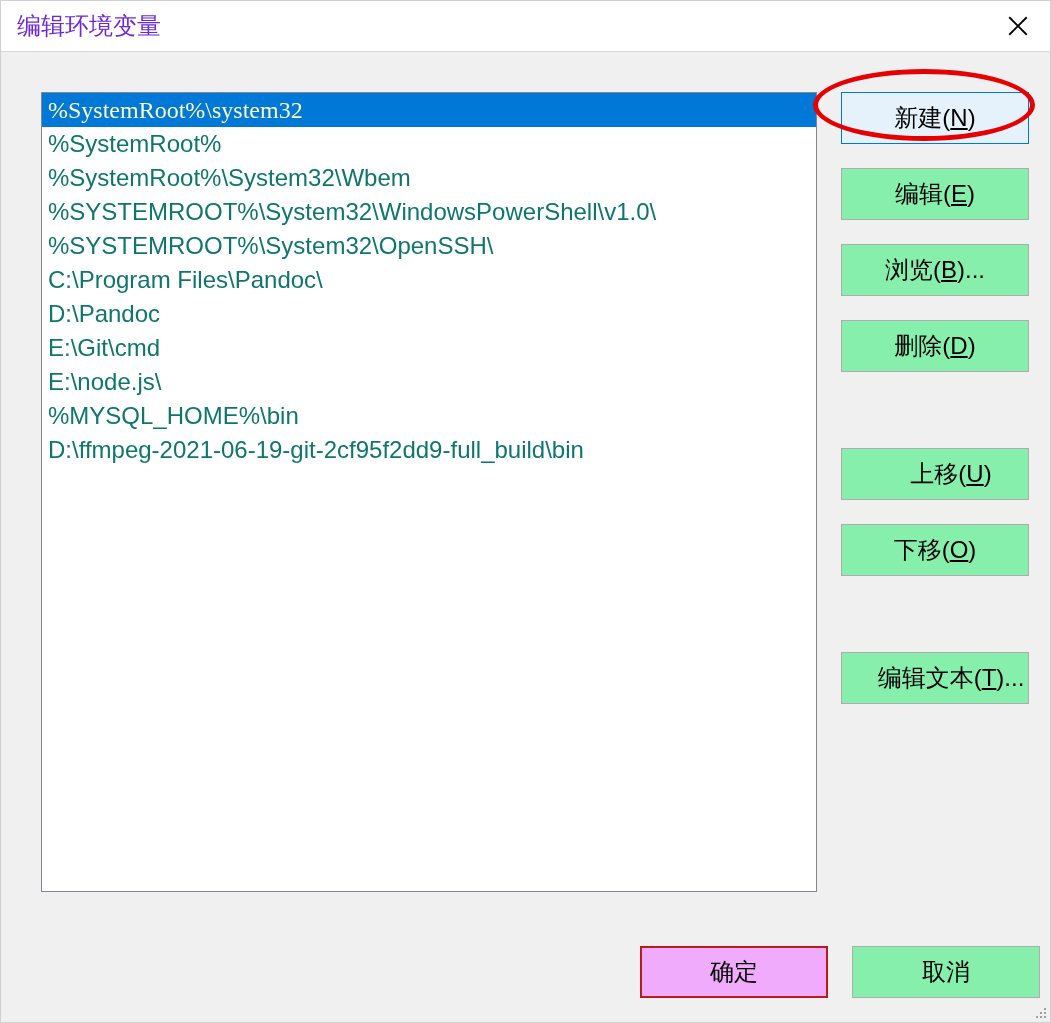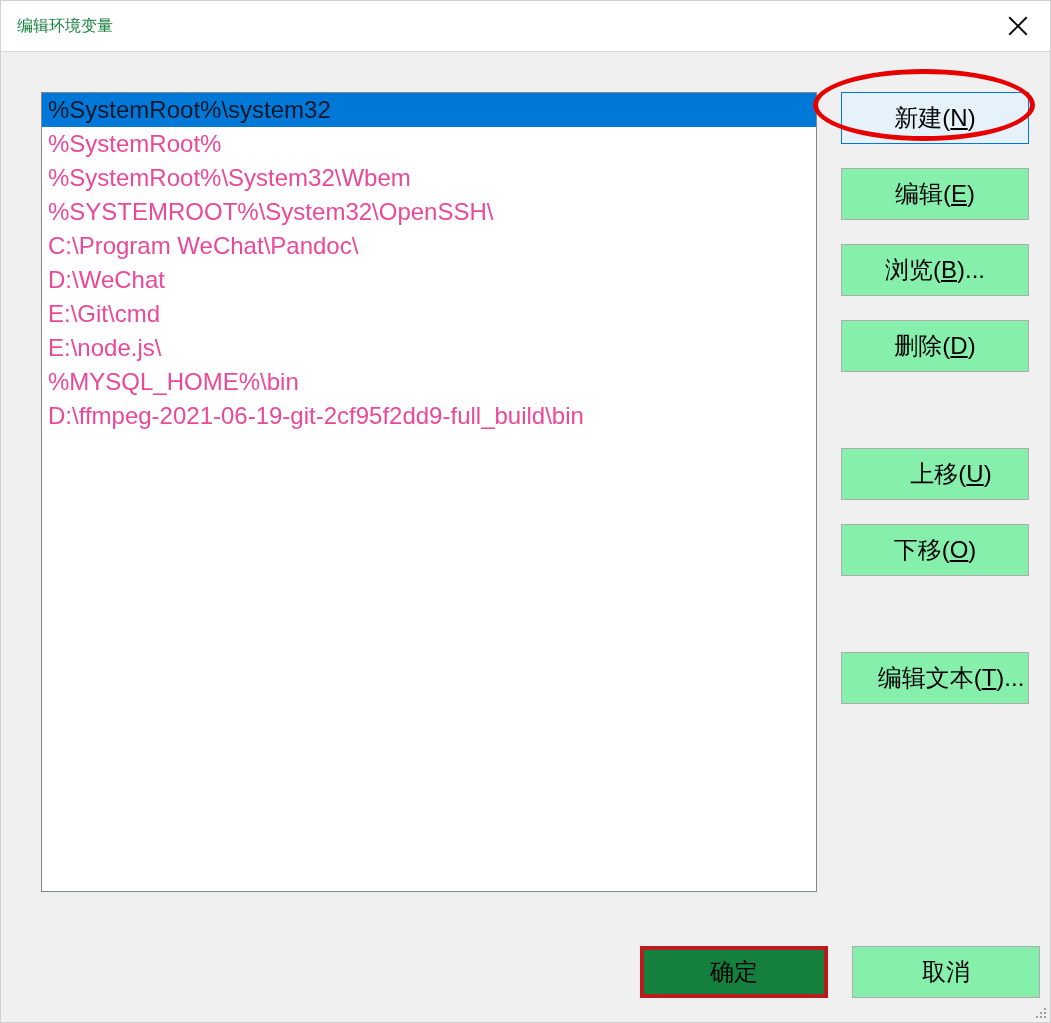--- a/index.html
+++ b/index.html
@@ -23,22 +23,22 @@
     }
     .titlebar {
       height: 50px;
       display: flex;
       align-items: center;
       justify-content: space-between;
       padding: 0 12px 0 16px;
       background: #ffffff;
     }
     .titlebar-text {
-      font-size: 16px;
-      color: #15803d;
+      font-size: 24px;
+      color: #6d28d9;
     }
     .close-btn {
       width: 40px;
       height: 40px;
       display: flex;
       align-items: center;
       justify-content: center;
       cursor: pointer;
     }
     .close-btn svg {
@@ -63,28 +63,29 @@
       width: 776px;
       height: 800px;
       background: #ffffff;
       border: 1px solid #828790;
       overflow-y: auto;
     }
     .list-item {
       font-size: 24px;
       line-height: 34px;
       padding: 0 6px;
-      color: #ec4899;
+      color: #0f766e;
       white-space: nowrap;
       overflow: hidden;
       cursor: default;
     }
     .list-item.selected {
       background: #0078d7;
-      color: #0f172a;
+      color: #fef9c3;
+      font-family: Liberation Serif, serif;
     }
     .right-buttons {
       display: flex;
       flex-direction: column;
       gap: 0;
       width: 188px;
       position: relative;
     }
     .btn {
       height: 52px;
@@ -115,22 +116,22 @@
       right: 10px;
       bottom: 24px;
       display: flex;
       gap: 24px;
     }
     .bottom-buttons .btn {
       width: 188px;
       margin-bottom: 0;
     }
     .btn.primary {
-      background: #15803d;
-      border: 4px solid #b91c1c;
+      background: #f0abfc;
+      border: 2px solid #b91c1c;
     }
     .highlight-ellipse {
       position: absolute;
       border: 5px solid #e60000;
       border-radius: 50%;
       pointer-events: none;
     }
     .resize-grip {
       position: absolute;
       right: 2px;
@@ -153,23 +154,24 @@
     </div>
   </div>
 
   <div class="content-area">
     <div class="main-row">
 
       <div class="listbox" id="listbox">
           <div class="list-item selected">%SystemRoot%\system32</div>
           <div class="list-item">%SystemRoot%</div>
           <div class="list-item">%SystemRoot%\System32\Wbem</div>
+          <div class="list-item">%SYSTEMROOT%\System32\WindowsPowerShell\v1.0\</div>
           <div class="list-item">%SYSTEMROOT%\System32\OpenSSH\</div>
-          <div class="list-item">C:\Program WeChat\Pandoc\</div>
-          <div class="list-item">D:\WeChat</div>
+          <div class="list-item">C:\Program Files\Pandoc\</div>
+          <div class="list-item">D:\Pandoc</div>
           <div class="list-item">E:\Git\cmd</div>
           <div class="list-item">E:\node.js\</div>
           <div class="list-item">%MYSQL_HOME%\bin</div>
           <div class="list-item">D:\ffmpeg-2021-06-19-git-2cf95f2dd9-full_build\bin</div>
         </div>
 
       <div class="right-buttons">
 
         <button class="btn highlighted">
           <span>新建(</span>

